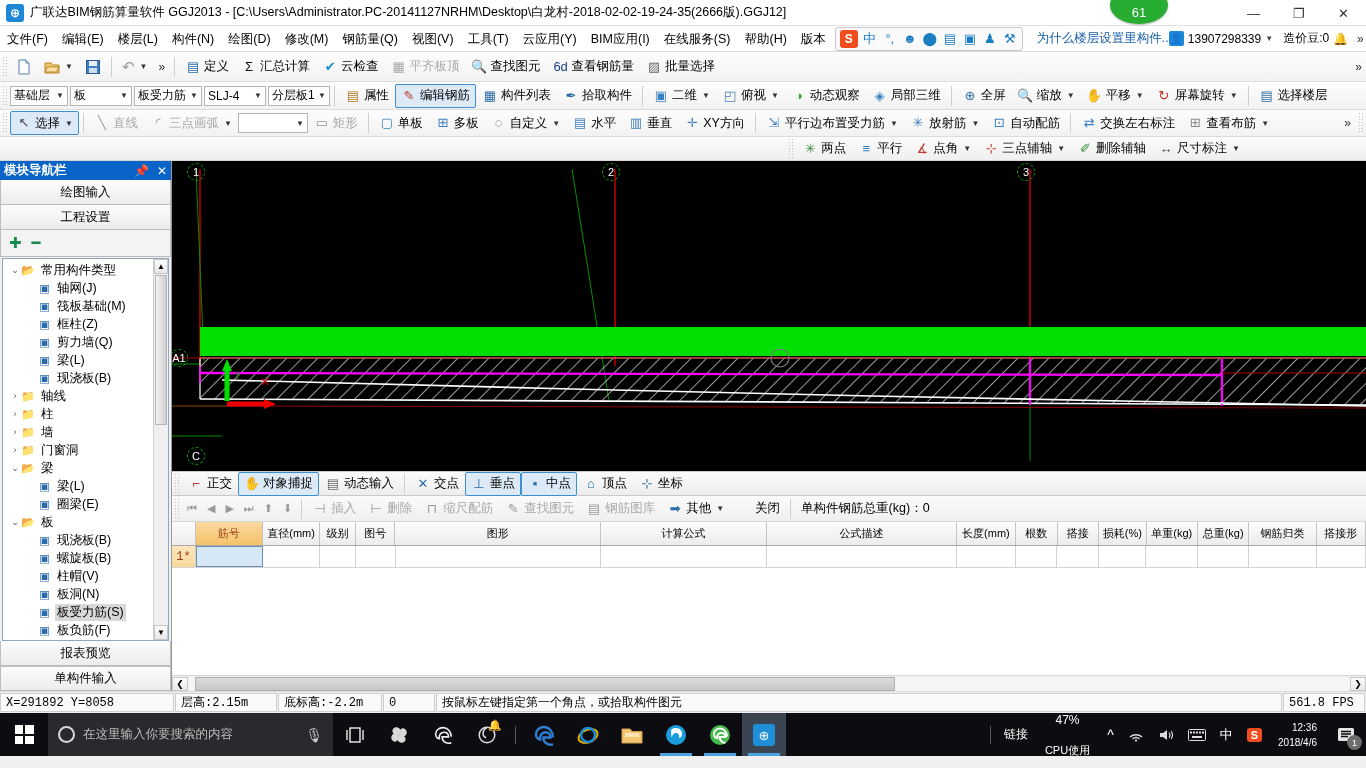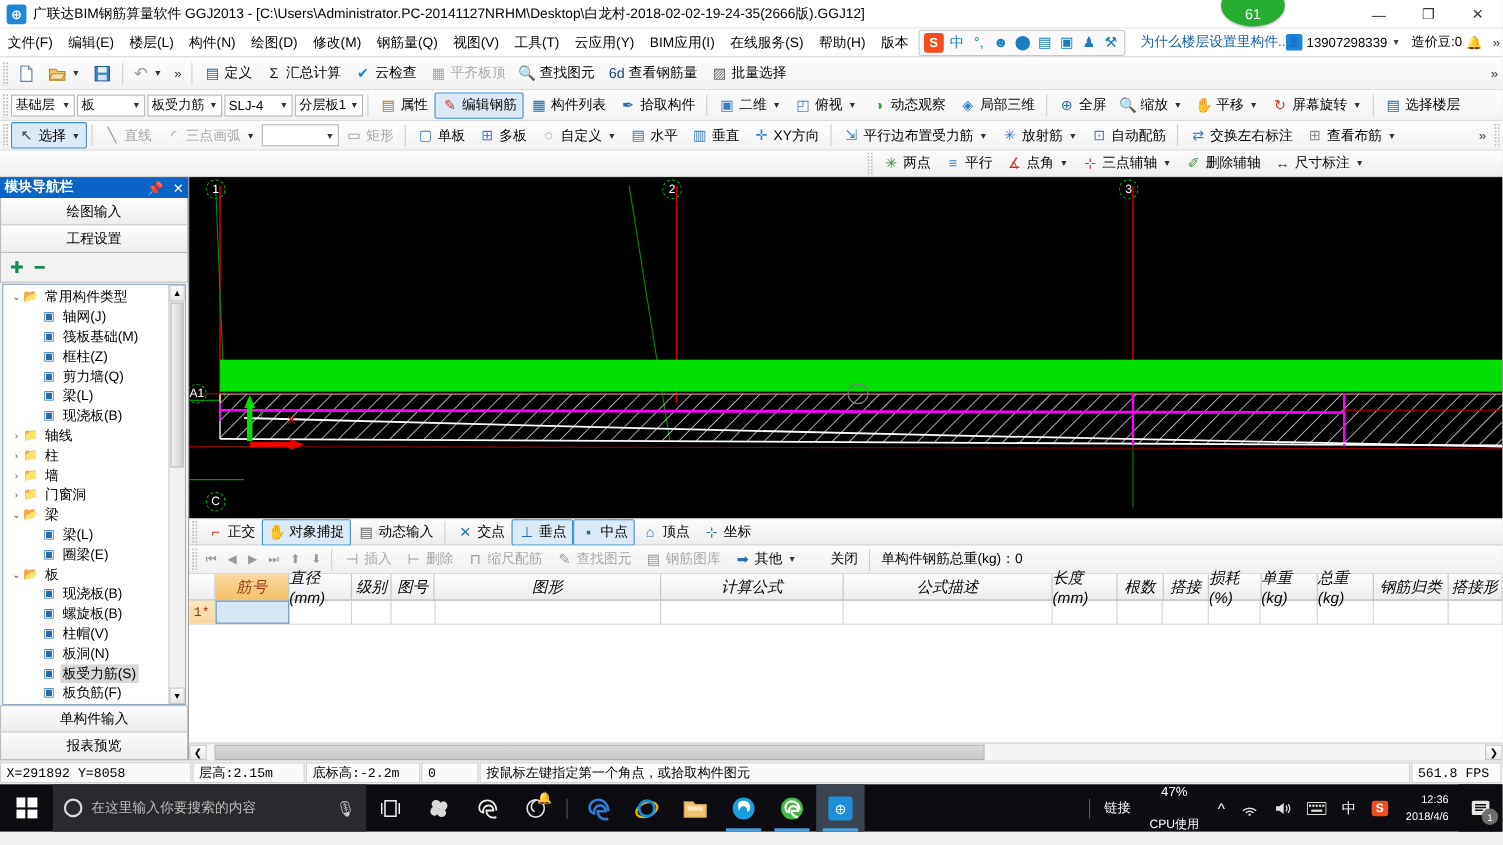--- a/index.html
+++ b/index.html
@@ -111,21 +111,21 @@
   .snapbar{ height:25px; background:linear-gradient(#fbfbfb,#ededed);
             border-top:1px solid #c9c9c9; border-bottom:1px solid #c9c9c9;
             display:flex;align-items:center; }
   .gridtoolbar{ height:24px; background:linear-gradient(#fbfbfb,#efefef);
                 display:flex;align-items:center; border-bottom:1px solid #d5d5d5;}
   
   .tablearea{ flex:1; background:#fff; display:flex; flex-direction:column; min-height:0;}
   .grid-head{ display:flex; height:24px; background:linear-gradient(#fcfcfc,#ececec);
               border-bottom:1px solid #a9a9a9; }
   .gh{ border-right:1px solid #c3c3c3; display:flex;align-items:center;
-       justify-content:center; font-size:14px;font-style:italic; }
+       justify-content:center; font-size:11px; }
   .gh.idcol{ width:24px; }
   .gh.jinhao{ background:linear-gradient(#fbd9a0,#f3c269); color:#9b3a1a; }
   .grid-row{ display:flex; height:22px; border-bottom:1px solid #d3d3d3; }
   .gc{ border-right:1px solid #d3d3d3; display:flex;align-items:center;
        padding:0 4px; font-size:12px;}
   .gc.idcol{ width:24px; background:linear-gradient(#fce6bd,#f8d79b); color:#9b3a1a;
              justify-content:center; font-family:"Liberation Mono",monospace;}
   .gc.active{ background:#d6e7f5; border:1px solid #6f8fae; }
   .hscroll{ height:16px; background:#f0f0f0; border-top:1px solid #d5d5d5;
             display:flex;align-items:center; }
@@ -621,25 +621,25 @@
             <span class="ti" style="display: inline-block; font-size: 11px; line-height: 15px; text-align: center; color: rgb(42, 108, 168);">▣</span>
             <span class="lbl">楼层板带(H)</span>
           </div>
         </div>
       <div class="tree-scroll">
         <div class="ts-btn">▲</div>
         <div class="ts-thumb"></div>
         <div class="ts-btn" style="position:absolute;bottom:0;left:0;right:0;">▼</div>
       </div>
     </div>
+    <div class="panel-bigbtn">
+      <span>报表预览</span>
+    </div>
     <div class="panel-bigbtn" style="border-top:1px solid #bdbdbd;">
       <span>单构件输入</span>
-    </div>
-    <div class="panel-bigbtn">
-      <span>报表预览</span>
     </div>
   </div>
 
   <div class="canvas-col">
 
     <div class="canvas">
       <svg width="1194" height="310" viewBox="0 0 1194 310" style="display:block;">
 
         <line x1="28" y1="8" x2="28" y2="205" stroke="#d40000" stroke-width="1.4"></line>
         <line x1="443" y1="8" x2="443" y2="205" stroke="#d40000" stroke-width="1.4"></line>

